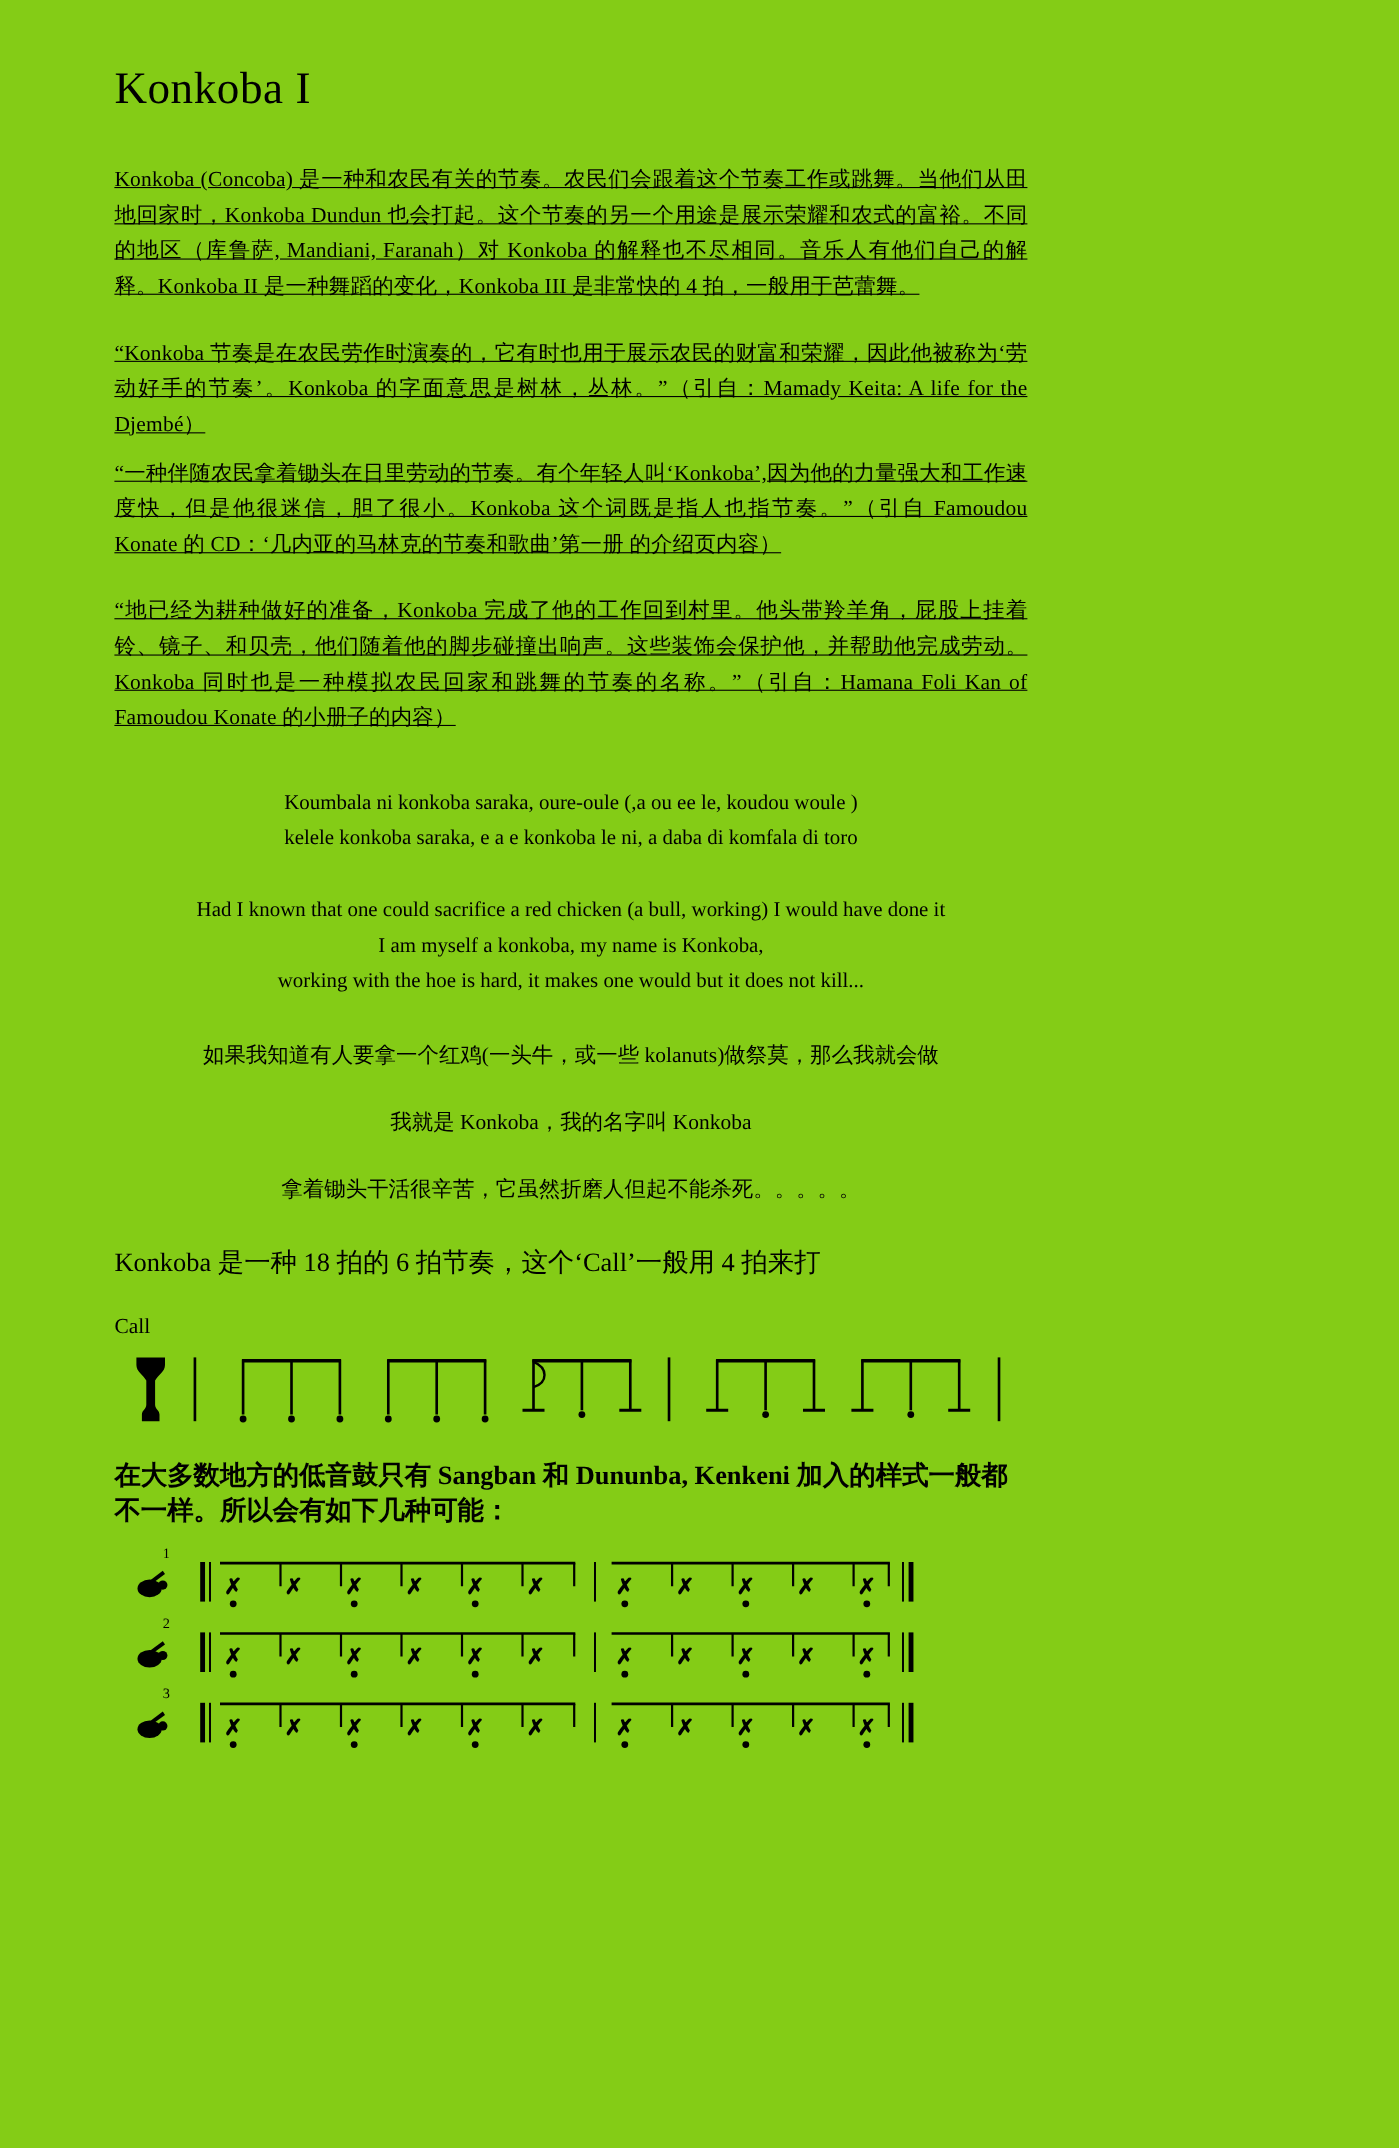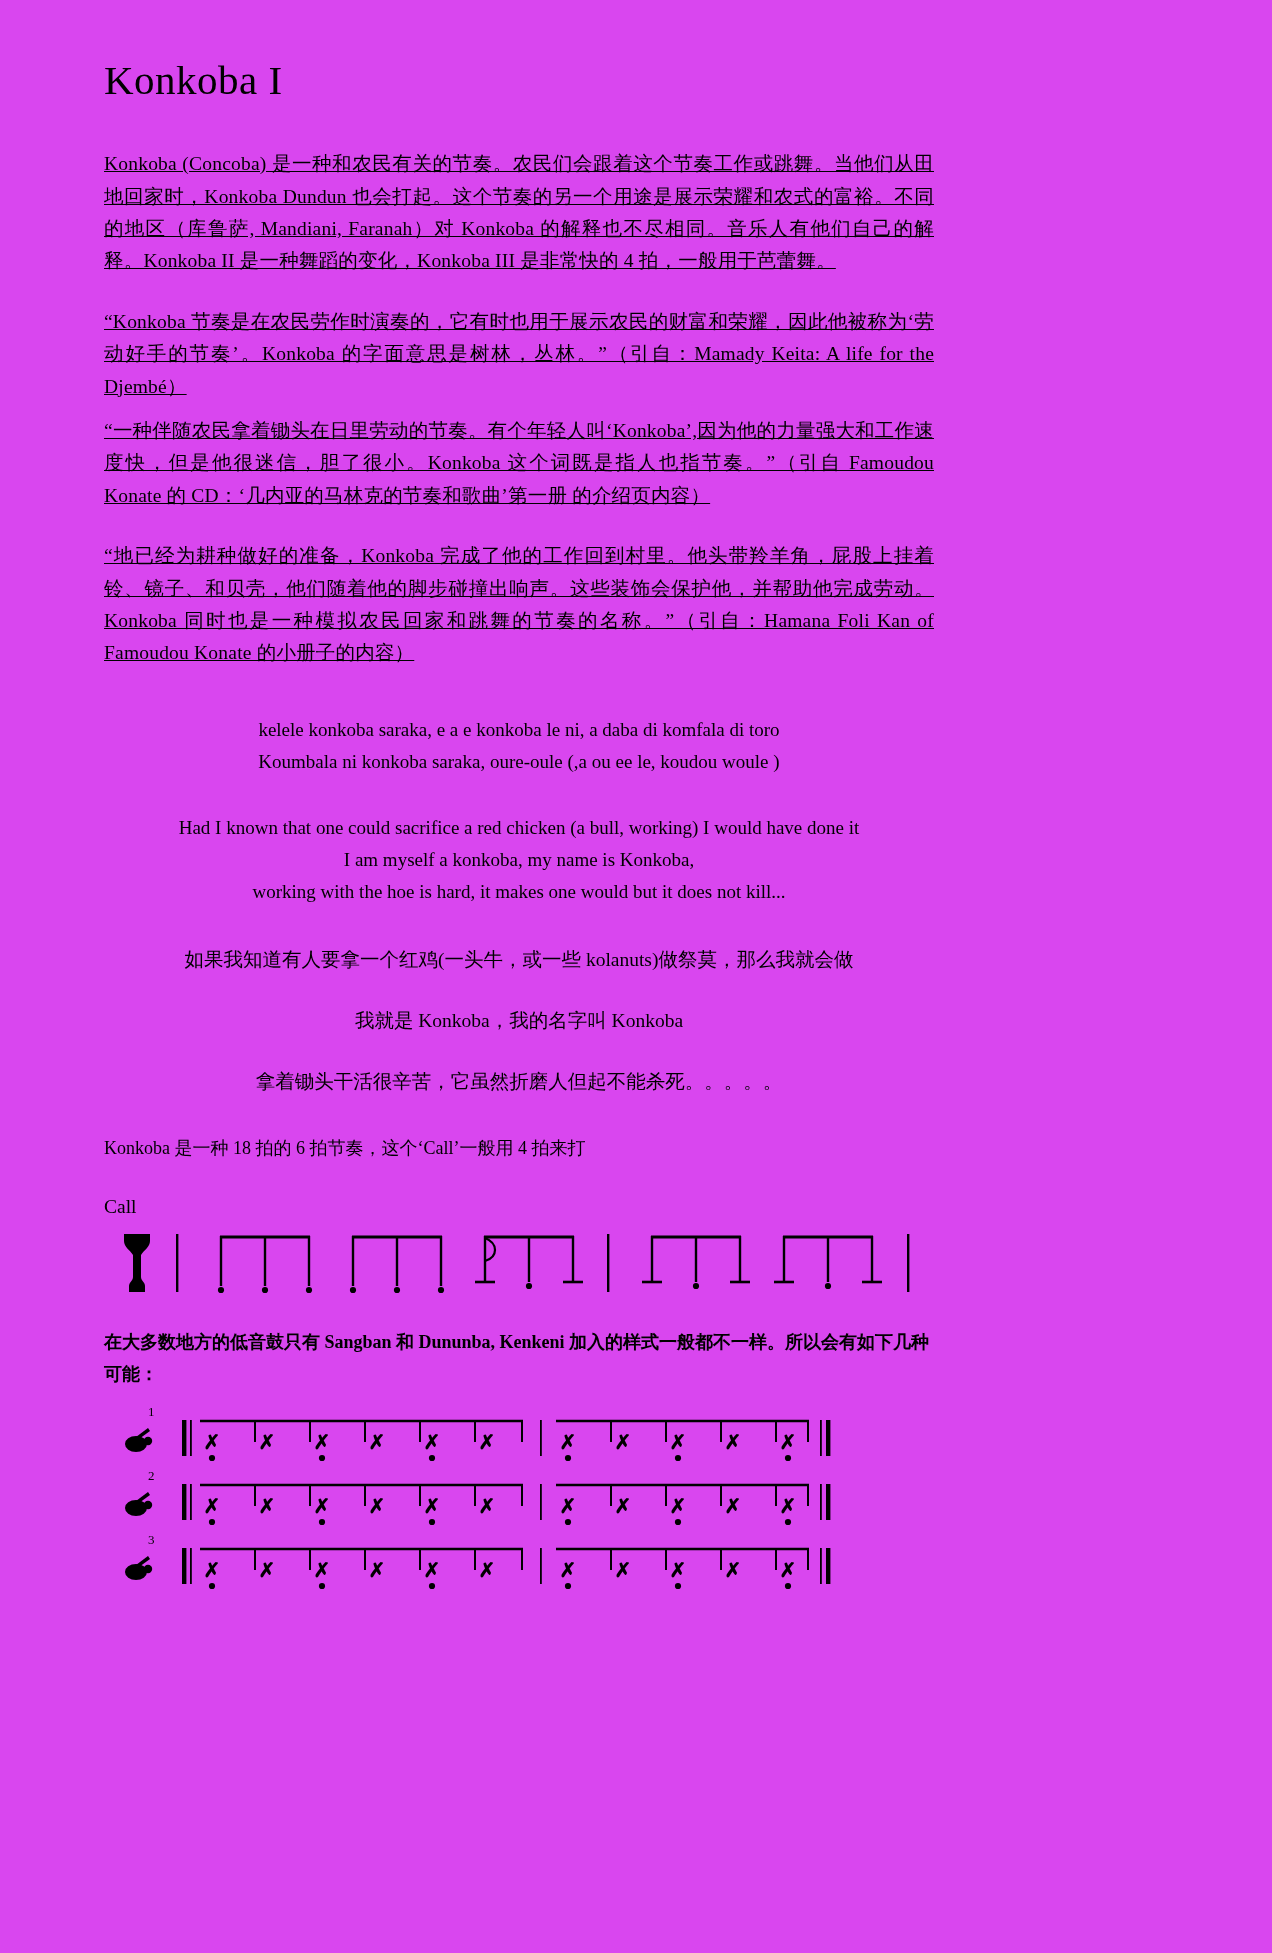--- a/index.html
+++ b/index.html
@@ -8,21 +8,21 @@
     width:1272px; height:1953px;
     font-family:"Liberation Serif","DejaVu Serif",serif;
     color:#000000;
     position:relative;
     overflow:hidden;
   }
   .page {
     position:absolute;
     left:0; top:0;
     width:1272px; height:1953px;
-    background:#d946ef;
+    background:#84cc16;
   }
   .content {
     position:absolute;
     left:104px; top:0;
     width:830px;
   }
 
   
   .doc-title {
     font-size:41px;
@@ -66,21 +66,21 @@
     margin-top:36px;
     text-align:center;
     font-size:19.5px;
     line-height:32px;
   }
   .lyrics-chinese .lc-line { margin-bottom:29px; }
   .lyrics-chinese .lc-line:last-child { margin-bottom:0; }
 
   
   .note-line {
-    font-size:18px;
+    font-size:24px;
     line-height:32px;
     margin:0;
   }
   .note-line.nl-meter { margin-top:34px; }
   .note-line.nl-dunun { margin-top:26px;font-weight:bold; }
 
   .label-call {
     font-size:19.5px;
     line-height:26px;
     margin:0;
@@ -113,22 +113,22 @@
 
     <p class="para p1">Konkoba (Concoba) 是一种和农民有关的节奏。农民们会跟着这个节奏工作或跳舞。当他们从田地回家时，Konkoba Dundun 也会打起。这个节奏的另一个用途是展示荣耀和农式的富裕。不同的地区（库鲁萨, Mandiani, Faranah）对 Konkoba 的解释也不尽相同。音乐人有他们自己的解释。Konkoba II 是一种舞蹈的变化，Konkoba III 是非常快的 4 拍，一般用于芭蕾舞。</p>
 
     <p class="para p2">“Konkoba 节奏是在农民劳作时演奏的，它有时也用于展示农民的财富和荣耀，因此他被称为‘劳动好手的节奏’。Konkoba 的字面意思是树林，丛林。”（引自：Mamady Keita: A life for the Djembé）</p>
 
     <p class="para p3">“一种伴随农民拿着锄头在日里劳动的节奏。有个年轻人叫‘Konkoba’,因为他的力量强大和工作速度快，但是他很迷信，胆了很小。Konkoba 这个词既是指人也指节奏。”（引自 Famoudou Konate 的 CD：‘几内亚的马林克的节奏和歌曲’第一册 的介绍页内容）</p>
 
     <p class="para p4">“地已经为耕种做好的准备，Konkoba 完成了他的工作回到村里。他头带羚羊角，屁股上挂着铃、镜子、和贝壳，他们随着他的脚步碰撞出响声。这些装饰会保护他，并帮助他完成劳动。Konkoba 同时也是一种模拟农民回家和跳舞的节奏的名称。”（引自：Hamana Foli Kan of Famoudou Konate 的小册子的内容）</p>
 
     <div class="lyrics-malinke">
+      <div>Koumbala ni konkoba saraka, oure-oule (,a ou ee le, koudou woule )</div>
       <div>kelele konkoba saraka, e a e konkoba le ni, a daba di komfala di toro</div>
-      <div>Koumbala ni konkoba saraka, oure-oule (,a ou ee le, koudou woule )</div>
     </div>
 
     <div class="lyrics-english">
       <div>Had I known that one could sacrifice a red chicken (a bull, working) I would have done it</div>
       <div>I am myself a konkoba, my name is Konkoba,</div>
       <div>working with the hoe is hard, it makes one would but it does not kill...</div>
     </div>
 
     <div class="lyrics-chinese">
       <div class="lc-line">如果我知道有人要拿一个红鸡(一头牛，或一些 kolanuts)做祭莫，那么我就会做</div>

